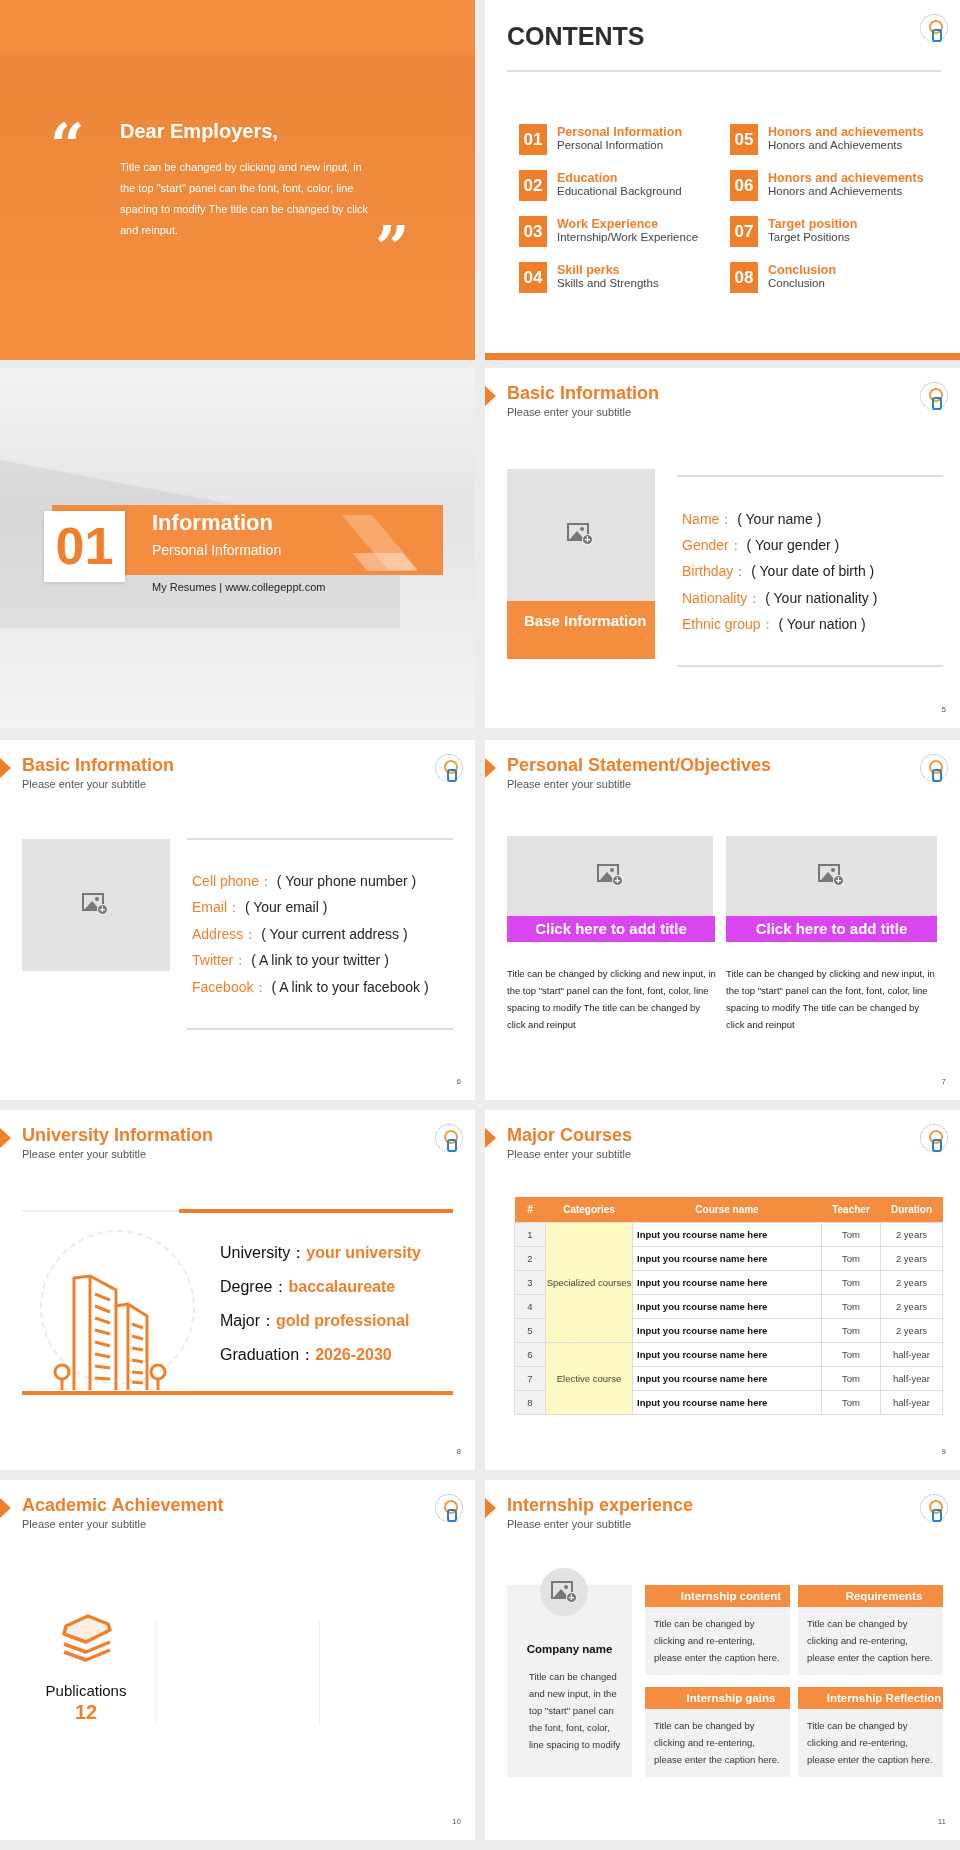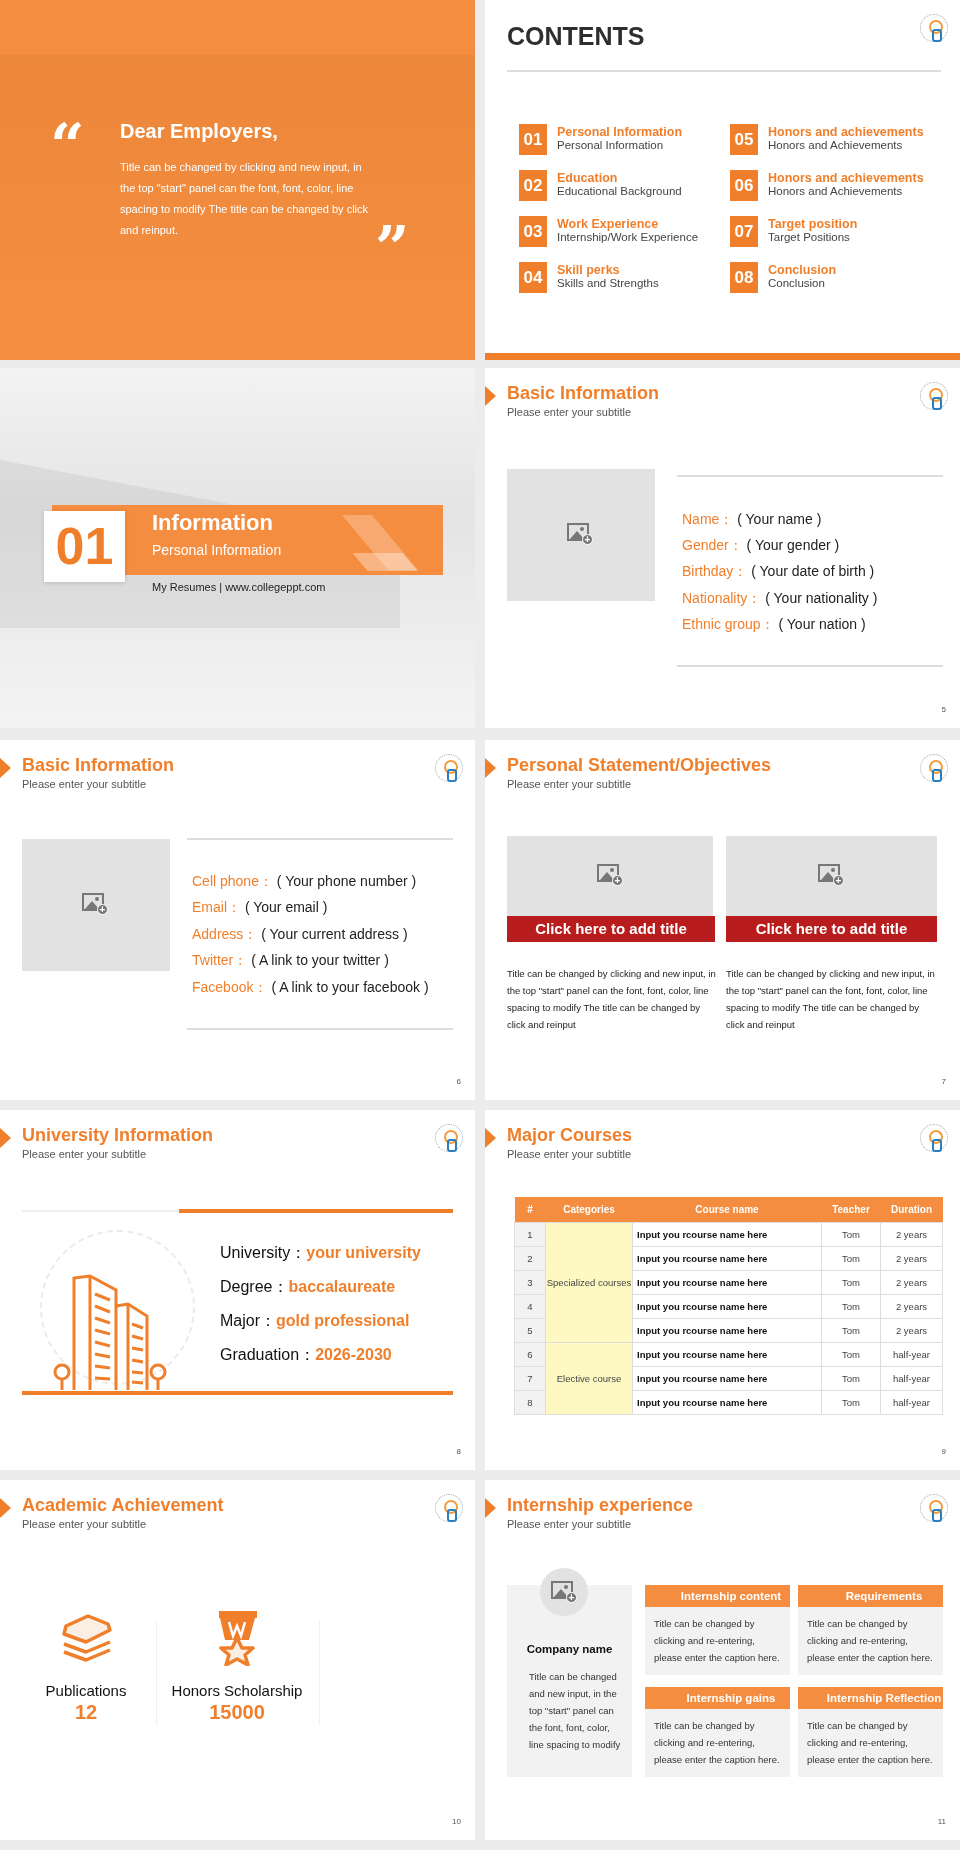--- a/index.html
+++ b/index.html
@@ -62,21 +62,21 @@
   .ph-icon .plus { position: absolute; left: 15px; top: 11px; width: 11px; height: 11px; border-radius: 50%; background: #777; border: 1px solid #fff; color: #fff; font-size: 10px; line-height: 9px; text-align: center; font-weight: bold; }
   .cap { position: absolute; background: #f48d3f; color: #fff; font-weight: bold; font-size: 15px; line-height: 19px; }
 
   
   .hr { position: absolute; height: 2px; background: #ddd; }
   .info-row { position: absolute; font-size: 14px; white-space: nowrap; }
   .info-row .k { color: #f07f2b; }
   .info-row .v { color: #222; }
 
   
-  .s6 .card-cap { position: absolute; height: 26px; background: #b91c1c; color: #fff; font-size: 15px; font-weight: bold; text-align: center; line-height: 26px; }
+  .s6 .card-cap { position: absolute; height: 26px; background: #d946ef; color: #fff; font-size: 15px; font-weight: bold; text-align: center; line-height: 26px; }
   .s6 .card-body { position: absolute; width: 210px; font-size: 9.5px; line-height: 17px; color: #222; }
 
   
   .s7 .box { position: absolute; left: 22px; top: 100px; width: 431px; height: 184px; border-top: 2px solid #eee; }
   .s7 .topbar { position: absolute; left: 179px; top: 99px; width: 274px; height: 4px; background: #f07f2b; }
   .s7 .botbar { position: absolute; left: 22px; top: 281px; width: 431px; height: 4px; background: #f07f2b; }
   .s7 .halo { position: absolute; left: 40px; top: 120px; width: 155px; height: 155px; border-radius: 50%; border: 2px dashed #f1eae2; }
   .uni-row { position: absolute; left: 220px; font-size: 16px; white-space: nowrap; color: #111; }
   .uni-row .v { color: #f07f2b; font-weight: bold; }
 
@@ -182,20 +182,21 @@
   <div class="hdr-sub">Please enter your subtitle</div>
   <div class="logo"></div>
   <div class="ph" style="left:22px;top:101px;width:148px;height:132px">
     <div class="ph-icon" style="left:60px;top:54px">
       <div class="frame"></div>
         <div class="mtn"></div>
         <div class="sun"></div>
         <div class="plus">+</div>
     </div>
   </div>
+  <div class="cap" style="left:22px;top:233px;width:148px;height:58px;padding:10px 0 0 17px">Base Information</div>
   <div class="hr" style="left:192px;top:107px;width:266px"></div>
   <div class="info-row" style="left:197px;top:143px"><span class="k">Name：</span> <span class="v">( Your name )</span></div>
   <div class="info-row" style="left:197px;top:169px"><span class="k">Gender：</span> <span class="v">( Your gender )</span></div>
   <div class="info-row" style="left:197px;top:195px"><span class="k">Birthday：</span> <span class="v">( Your date of birth )</span></div>
   <div class="info-row" style="left:197px;top:222px"><span class="k">Nationality：</span> <span class="v">( Your nationality )</span></div>
   <div class="info-row" style="left:197px;top:248px"><span class="k">Ethnic group：</span> <span class="v">( Your nation )</span></div>
   <div class="hr" style="left:192px;top:297px;width:266px"></div>
   <div class="page-num">5</div>
 </div>
 
@@ -364,30 +365,20 @@
       <g fill="none" stroke="#f07f2b" stroke-width="3.5" stroke-linejoin="round">
         <path d="M6 24 L28 32 L52 20 L50 14 L30 6 L8 16 Z" fill="#fbeee3"></path>
         <path d="M6 34 L28 42 L52 32"></path>
         <path d="M6 42 L28 50 L52 40"></path>
       </g>
     </svg>
     <div class="lbl">Publications</div>
     <div class="num">12</div>
   </div>
   <div class="vsep" style="left:156px"></div>
-  <div class="ach" style="left:162px">
-    <svg class="ic" viewBox="0 0 56 56" width="56" height="56">
-      <rect x="10" y="1" width="38" height="7" fill="#f07f2b"></rect>
-      <path d="M11 8 L16 30 L40 30 L46 8 Z" fill="#f07f2b"></path>
-      <path d="M20 12 L24 26 L28 16 L32 26 L36 12" fill="none" stroke="#fff" stroke-width="2.5"></path>
-      <path d="M28 28 L33 38 L44 38 L36 45 L39 55 L28 49 L17 55 L20 45 L12 38 L23 38 Z" fill="#fbeee3" stroke="#f07f2b" stroke-width="3.5" stroke-linejoin="round"></path>
-    </svg>
-    <div class="lbl">Honors Scholarship</div>
-    <div class="num">15000</div>
-  </div>
   <div class="vsep" style="left:319px"></div>
   <div class="page-num">10</div>
 </div>
 
 <div class="slide s10">
   <div class="hdr-arrow"></div>
   <div class="hdr-title">Internship experience</div>
   <div class="hdr-sub">Please enter your subtitle</div>
   <div class="logo"></div>
   <div class="comp"></div>

